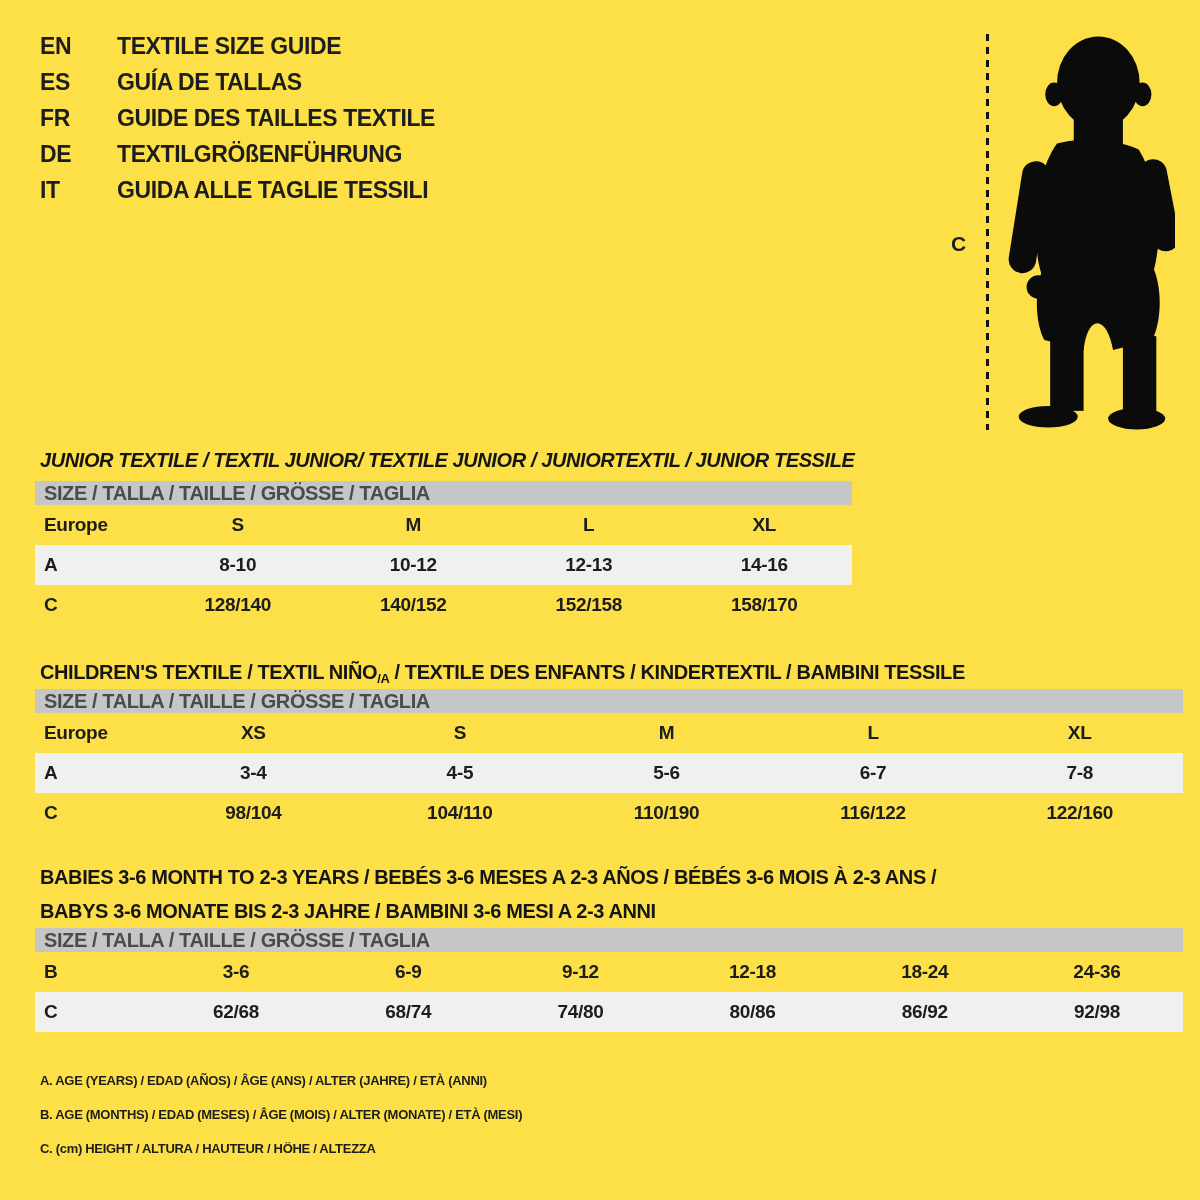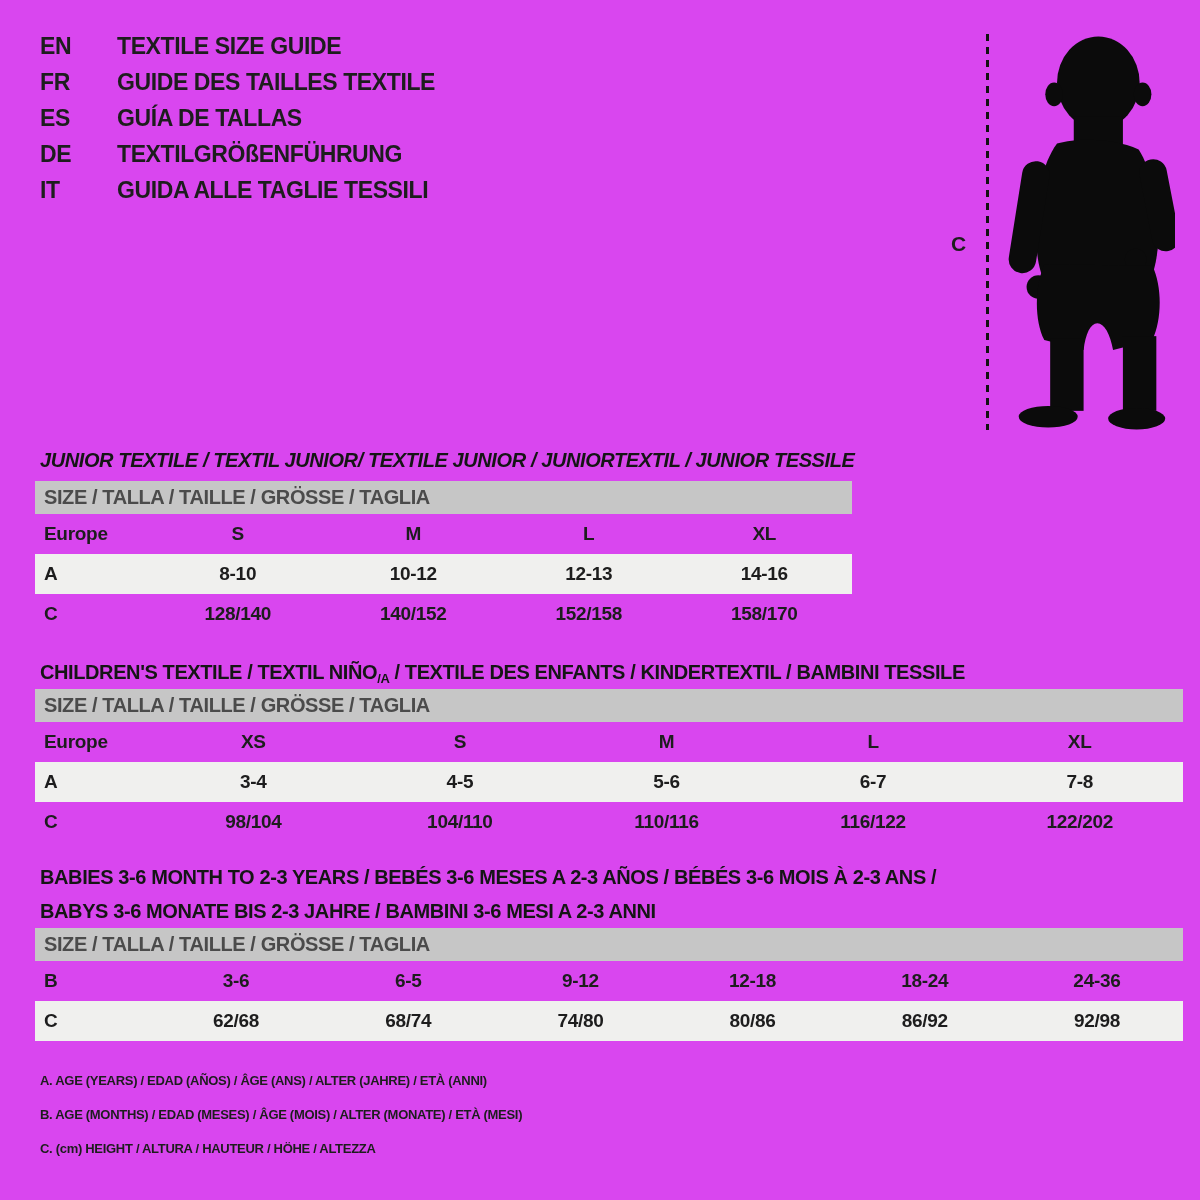--- a/index.html
+++ b/index.html
@@ -2,21 +2,21 @@
 <html><head>
 <meta charset="utf-8">
 <style>
   html,body { margin:0; padding:0; }
   body {
     width:1200px; height:1200px; background:#ffffff;
     font-family:"Liberation Sans", sans-serif;
     font-weight:700; color:#1d1d1d;
     -webkit-font-smoothing:antialiased;
   }
-  .canvas { position:relative; width:1200px; height:1200px; overflow:hidden; background:#d946ef; }
+  .canvas { position:relative; width:1200px; height:1200px; overflow:hidden; background:#fde047; }
 
   
   .lang-block { position:absolute; left:40px; top:28px; }
   .lang-row { display:flex; height:36px; align-items:center; font-size:23px; letter-spacing:-0.4px; }
   .lang-code { width:77px; flex:0 0 auto; }
 
   
   .figure { position:absolute; left:905px; top:14px; width:280px; height:405px; }
   .measure-label { position:absolute; left:6px; top:202px; font-size:21px; }
   .measure-line {
@@ -26,21 +26,21 @@
   .baby-svg { position:absolute; left:58px; top:0; }
 
   
   .tbl-title { position:absolute; left:40px; font-size:20px; letter-spacing:-0.4px; color:#151515; white-space:nowrap; }
   .tbl-title .subsize { font-size:13px; vertical-align:-4px; }
   .babies-title { line-height:34px; }
 
   
   .tbl { position:absolute; left:35px; }
   .size-bar {
-    height:33px; background:#c6c6c6; color:#4b4b4b;
+    height:24px; background:#c6c6c6; color:#4b4b4b;
     display:flex; align-items:center; padding-left:9px;
     font-size:20px; letter-spacing:-0.4px; box-sizing:border-box;
   }
   .trow { display:grid; height:40px; align-items:center; font-size:19px; letter-spacing:-0.3px; }
   .cols4 { grid-template-columns:115px repeat(4,1fr); }
   .cols5 { grid-template-columns:115px repeat(5,1fr); }
   .cols6 { grid-template-columns:115px repeat(6,1fr); }
   .cell { text-align:center; }
   .cell.rowlabel { text-align:left; padding-left:9px; }
   .stripe { background:#f0f0ee; }
@@ -60,26 +60,26 @@
 <body>
 
 <div class="canvas">
 
   <section class="lang-block">
     <div class="lang-row">
       <span class="lang-code">EN</span>
       <span class="lang-label">TEXTILE SIZE GUIDE</span>
     </div>
     <div class="lang-row">
+      <span class="lang-code">ES</span>
+      <span class="lang-label">GUÍA DE TALLAS</span>
+    </div>
+    <div class="lang-row">
       <span class="lang-code">FR</span>
       <span class="lang-label">GUIDE DES TAILLES TEXTILE</span>
-    </div>
-    <div class="lang-row">
-      <span class="lang-code">ES</span>
-      <span class="lang-label">GUÍA DE TALLAS</span>
     </div>
     <div class="lang-row">
       <span class="lang-code">DE</span>
       <span class="lang-label">TEXTILGRÖßENFÜHRUNG</span>
     </div>
     <div class="lang-row">
       <span class="lang-code">IT</span>
       <span class="lang-label">GUIDA ALLE TAGLIE TESSILI</span>
     </div>
   </section>
@@ -149,36 +149,36 @@
       <span class="cell">3-4</span>
       <span class="cell">4-5</span>
       <span class="cell">5-6</span>
       <span class="cell">6-7</span>
       <span class="cell">7-8</span>
     </div>
     <div class="trow cols5">
       <span class="cell rowlabel">C</span>
       <span class="cell">98/104</span>
       <span class="cell">104/110</span>
-      <span class="cell">110/116</span>
+      <span class="cell">110/190</span>
       <span class="cell">116/122</span>
-      <span class="cell">122/202</span>
+      <span class="cell">122/160</span>
     </div>
   </div>
 
   <h2 class="tbl-title babies-title title-babies">
     <span style="display:block">BABIES 3-6 MONTH TO 2-3 YEARS / BEBÉS 3-6 MESES A 2-3 AÑOS / BÉBÉS 3-6 MOIS À 2-3 ANS /</span>
     <span style="display:block">BABYS 3-6 MONATE BIS 2-3 JAHRE / BAMBINI 3-6 MESI A 2-3 ANNI</span>
   </h2>
   <div class="tbl tbl-babies">
     <div class="size-bar">SIZE / TALLA / TAILLE / GRÖSSE / TAGLIA</div>
     <div class="trow cols6">
       <span class="cell rowlabel">B</span>
       <span class="cell">3-6</span>
-      <span class="cell">6-5</span>
+      <span class="cell">6-9</span>
       <span class="cell">9-12</span>
       <span class="cell">12-18</span>
       <span class="cell">18-24</span>
       <span class="cell">24-36</span>
     </div>
     <div class="trow cols6 stripe">
       <span class="cell rowlabel">C</span>
       <span class="cell">62/68</span>
       <span class="cell">68/74</span>
       <span class="cell">74/80</span>

